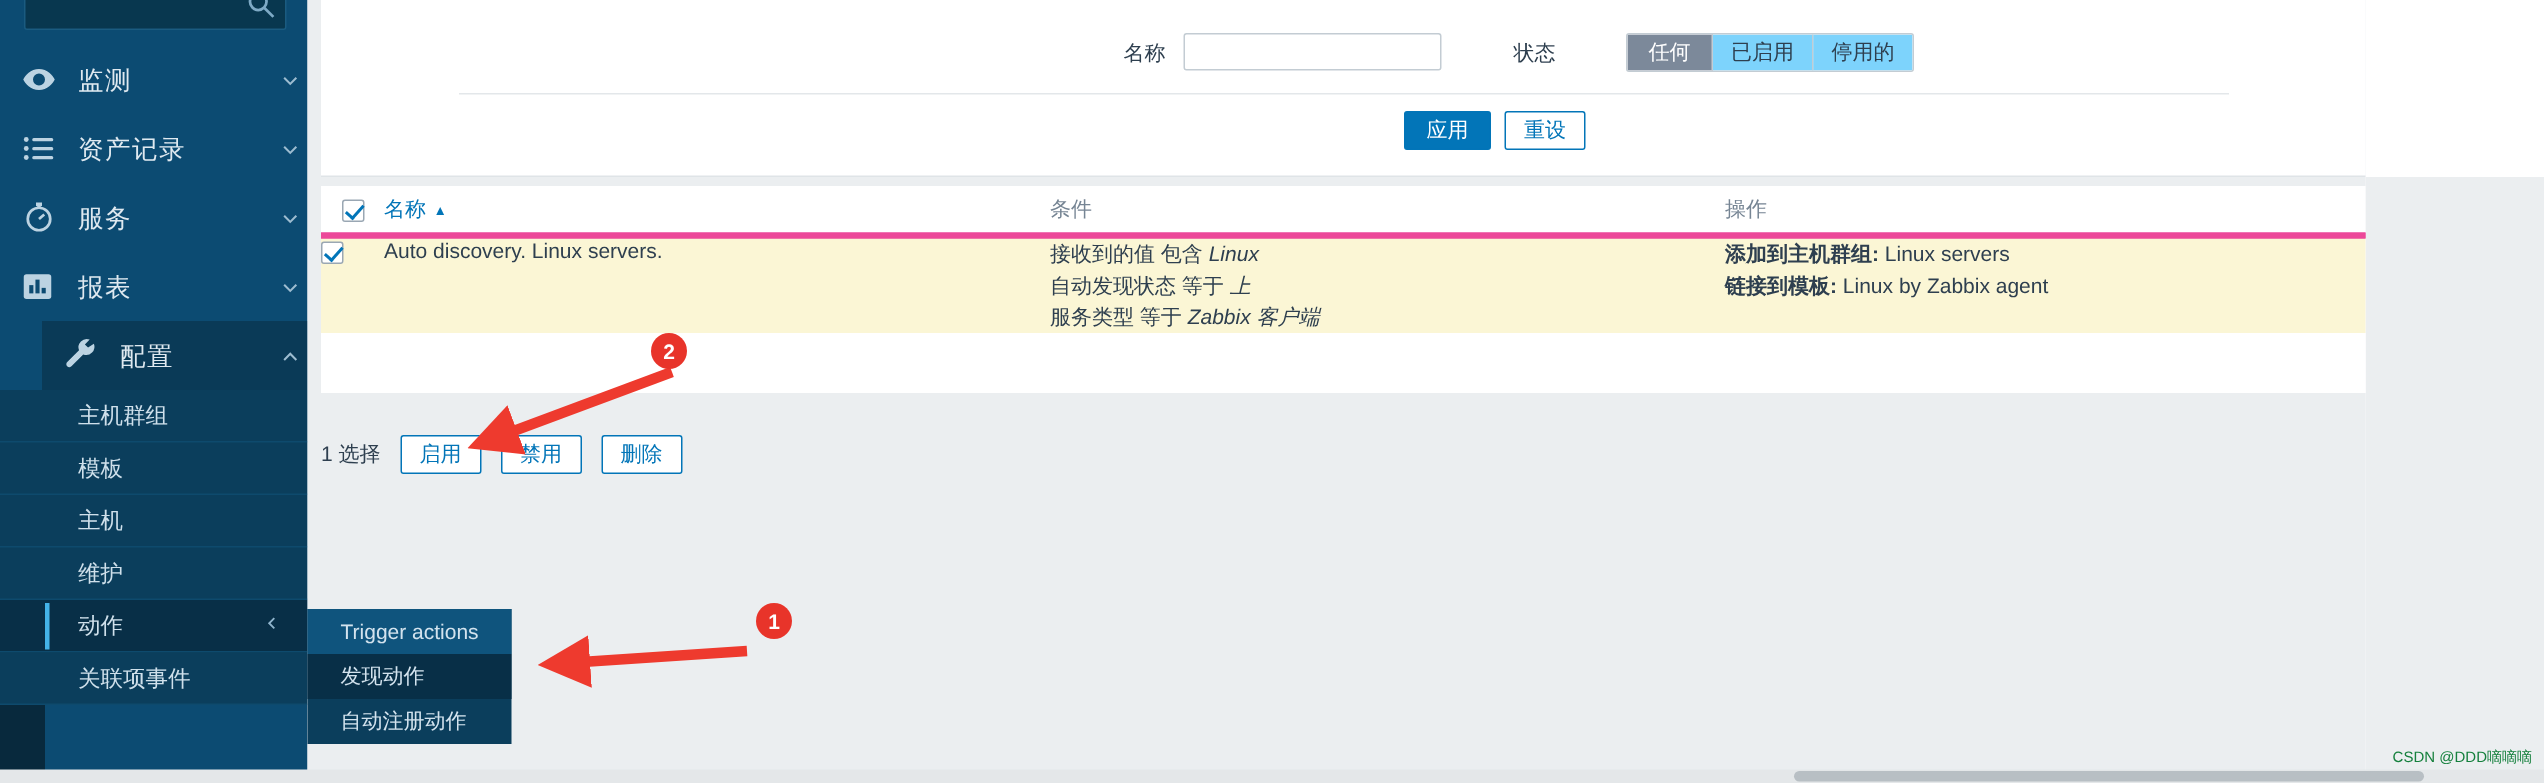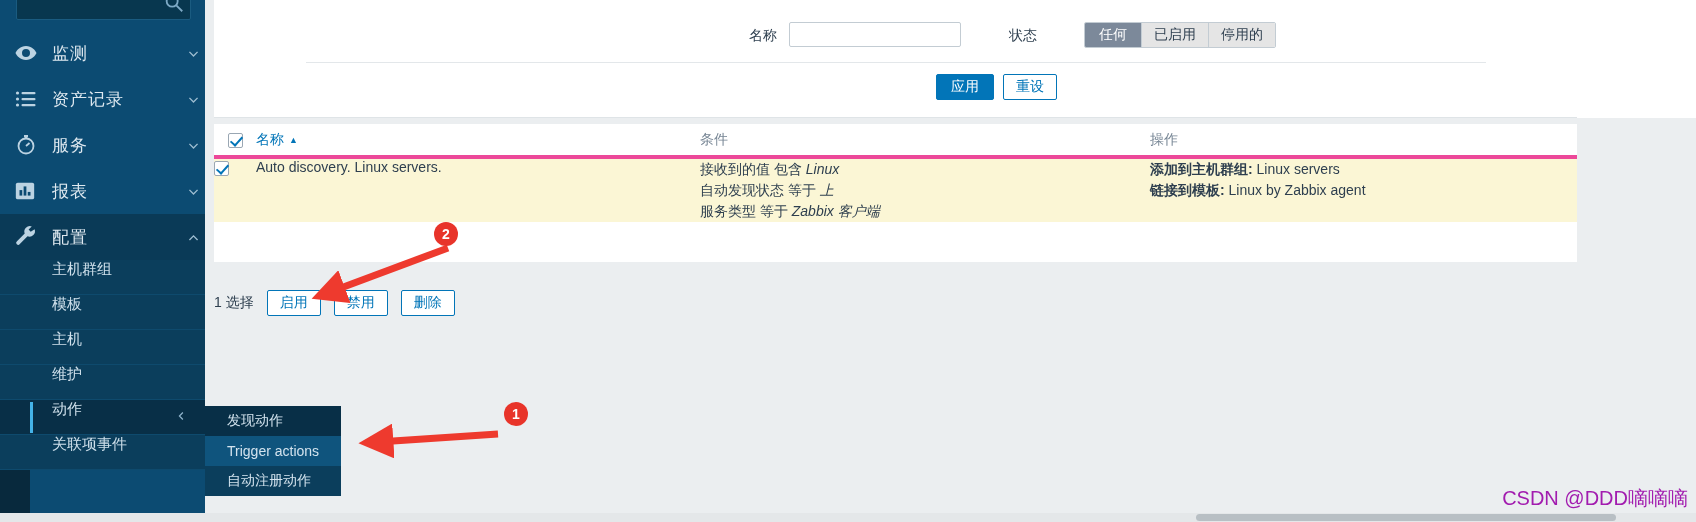--- a/index.html
+++ b/index.html
@@ -57,27 +57,28 @@
     color: #bcd3e2;
     flex: 0 0 38px;
   }
   .nav-item .label { flex: 1 1 auto; letter-spacing: 1px; }
   .nav-item .chev {
     width: 24px; color: #9dbcd0; font-size: 11px;
     display: flex; align-items: center; justify-content: center;
   }
   .nav-item.active {
     background: #0a3a57;
+    margin-left: 28px;
   }
 
   .subnav { background: #0b3e5c; }
   .sub-item {
     position: relative;
     height: 35px;
-    display: flex; align-items: flex-start;
+    display: flex; align-items: center;
     padding-left: 52px;
     color: #cfe0eb;
     font-size: 15px;
     border-bottom: 1px solid #0e4a6d;
     cursor: pointer;
   }
   .sub-item.sel {
     background: #0a3busy;
   }
   .sub-item.sel {
@@ -150,21 +151,21 @@
     position: absolute; left: 838px; top: 22px;
     height: 26px; display: flex;
     border: 1px solid #c3ccd3; border-radius: 2px;
     overflow: hidden;
     margin-left: 32px;
   }
   .seg-btn {
     min-width: 57px; height: 24px;
     display: flex; align-items: center; justify-content: center;
     font-size: 14px; color: #2e3f4f;
-    background: #e5e5e5;
+    background: #7dd3fc;
     padding: 0 12px;
     border-right: 1px solid #c3ccd3;
     cursor: pointer;
   }
   .seg-btn:last-child { border-right: 0; }
   .seg-btn.on { background: #7c899a; color: #ffffff; }
 
   .divider-line {
     position: absolute; left: 92px; top: 62px;
     width: 1180px; height: 1px;
@@ -275,21 +276,21 @@
     display: flex; align-items: center; justify-content: center;
     z-index: 60;
   }
   .badge-1 { left: 504px; top: 402px; }
   .badge-2 { left: 434px; top: 222px; }
   svg.anno { position: absolute; left: 0; top: 0; width: 1696px; height: 522px; pointer-events: none; z-index: 55; }
 
   
   .watermark {
     position: absolute; right: 8px; bottom: 10px;
-    font-size: 20px; color: #a21caf;
+    font-size: 10px; color: #15803d;
     z-index: 70;
   }
   .hscroll {
     position: absolute; left: 0; bottom: 0;
     width: 1696px; height: 9px;
     background: #e4e7e9;
     z-index: 65;
   }
   .hscroll .thumb {
     position: absolute; left: 1196px; top: 1px;
@@ -503,22 +504,22 @@
 
     <div class="footer-actions">
       <span class="sel-count">1 选择</span>
       <button class="act-btn">启用</button>
       <button class="act-btn">禁用</button>
       <button class="act-btn">删除</button>
     </div>
   </div>
 
   <div class="flyout">
+    <div class="flyout-item hl">Trigger actions</div>
     <div class="flyout-item cur">发现动作</div>
-    <div class="flyout-item hl">Trigger actions</div>
     <div class="flyout-item">自动注册动作</div>
   </div>
 
   <svg class="anno">
     <defs>
       <marker id="ah" markerWidth="5" markerHeight="5" refX="2.2" refY="2.5" orient="auto">
         <polygon points="0,0 5,2.5 0,5" fill="#ee3a2e"></polygon>
       </marker>
     </defs>
     <line x1="498" y1="434" x2="378" y2="442" stroke="#ee3a2e" stroke-width="7" marker-end="url(#ah)"></line>

